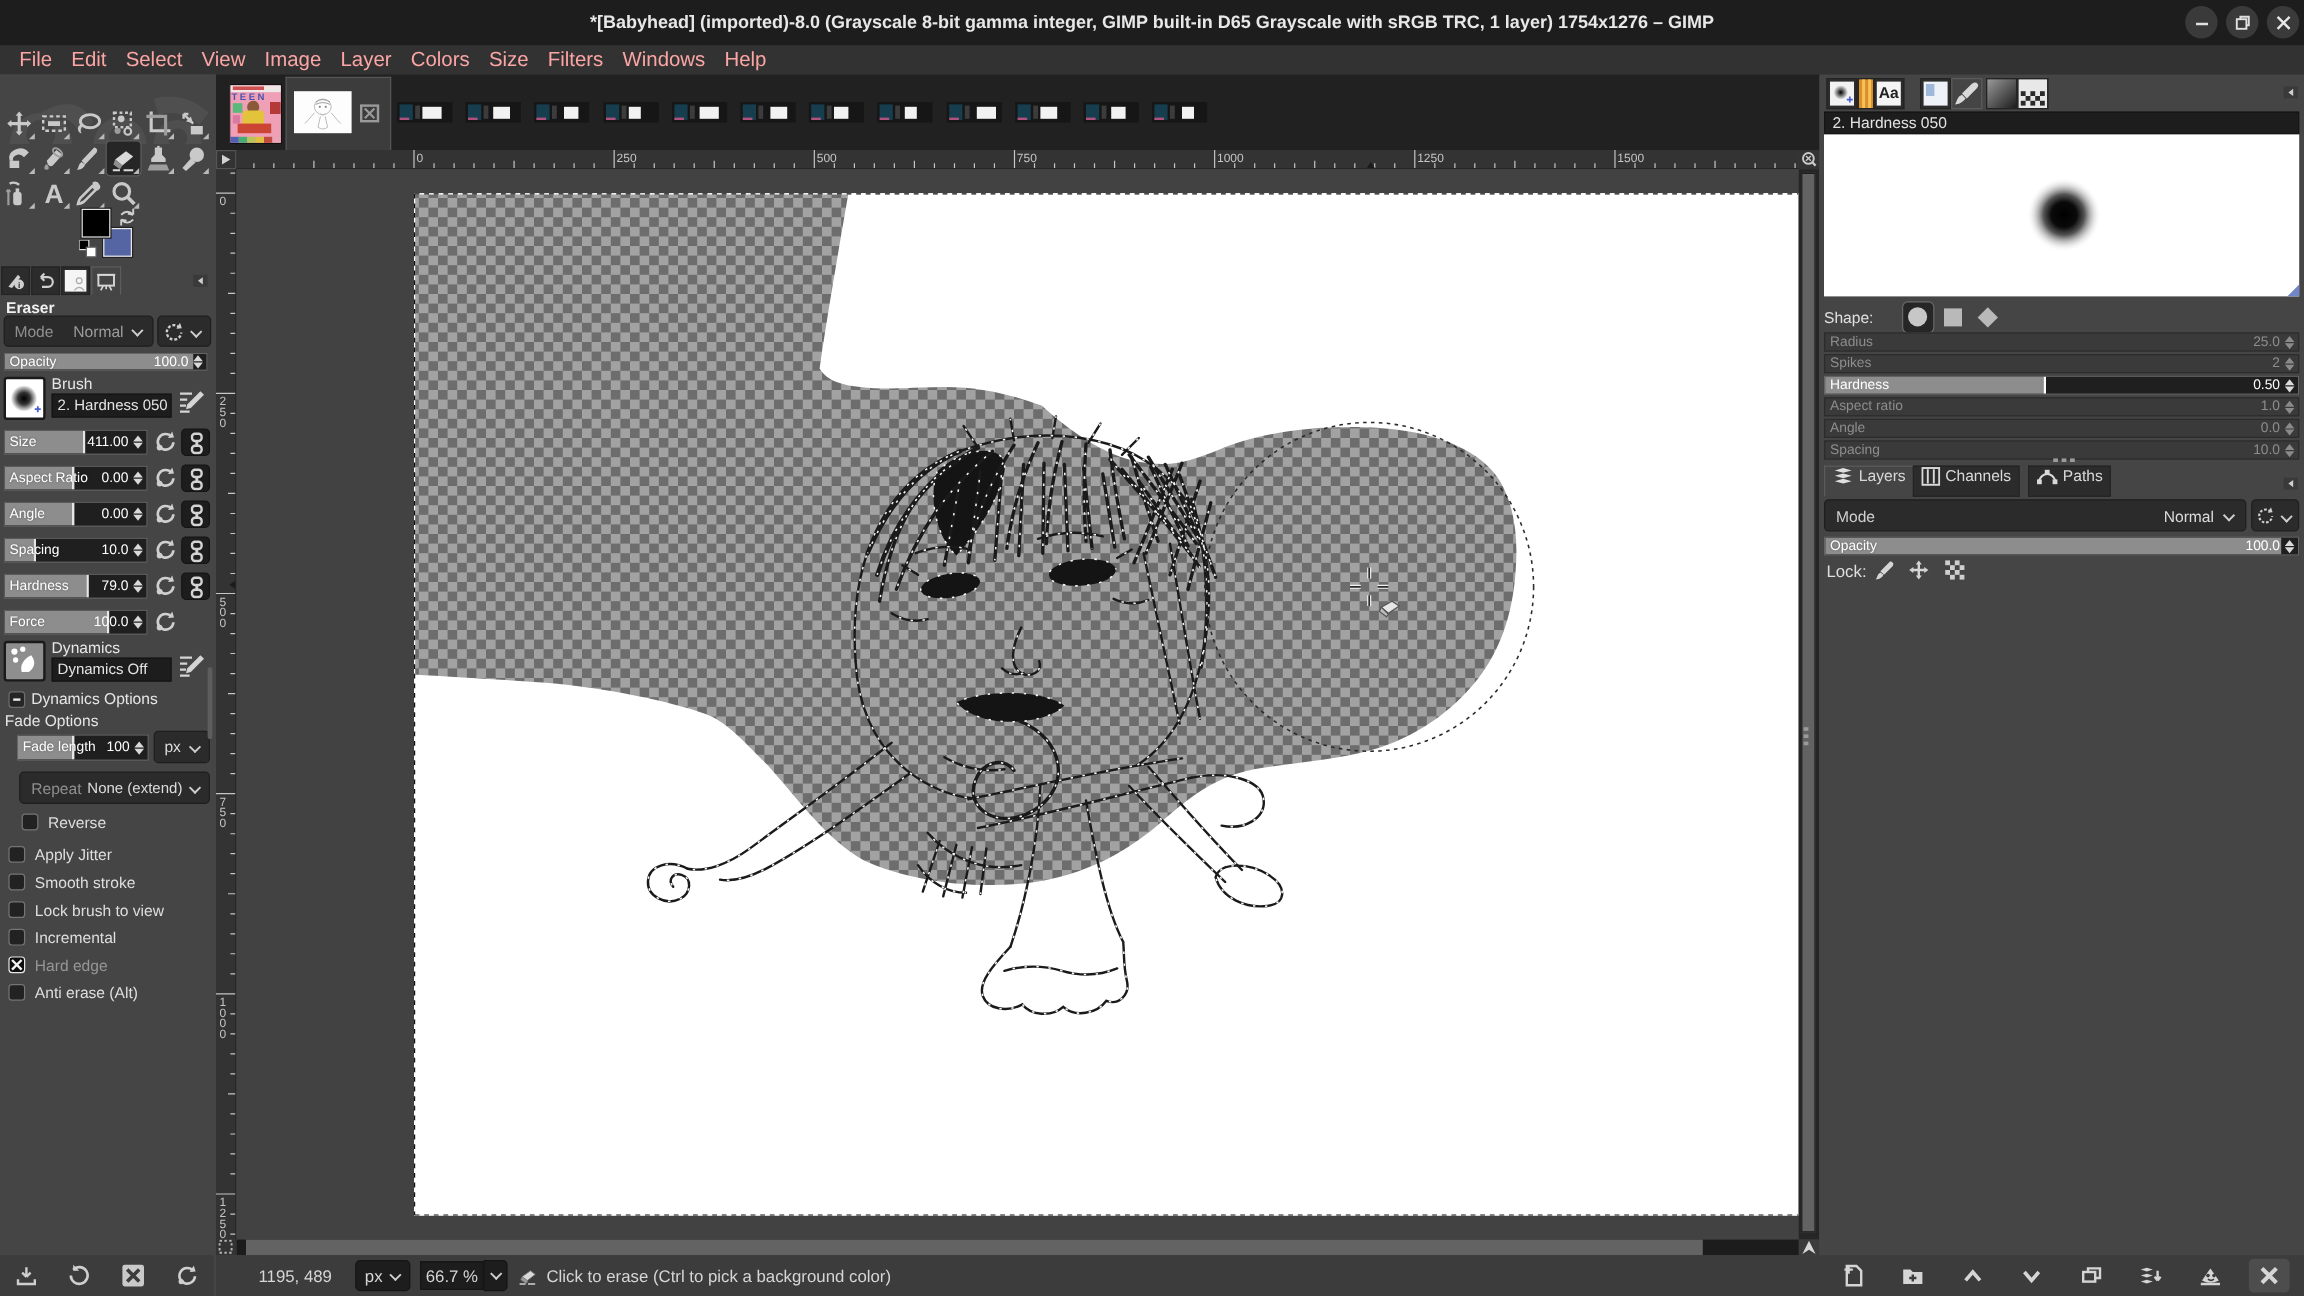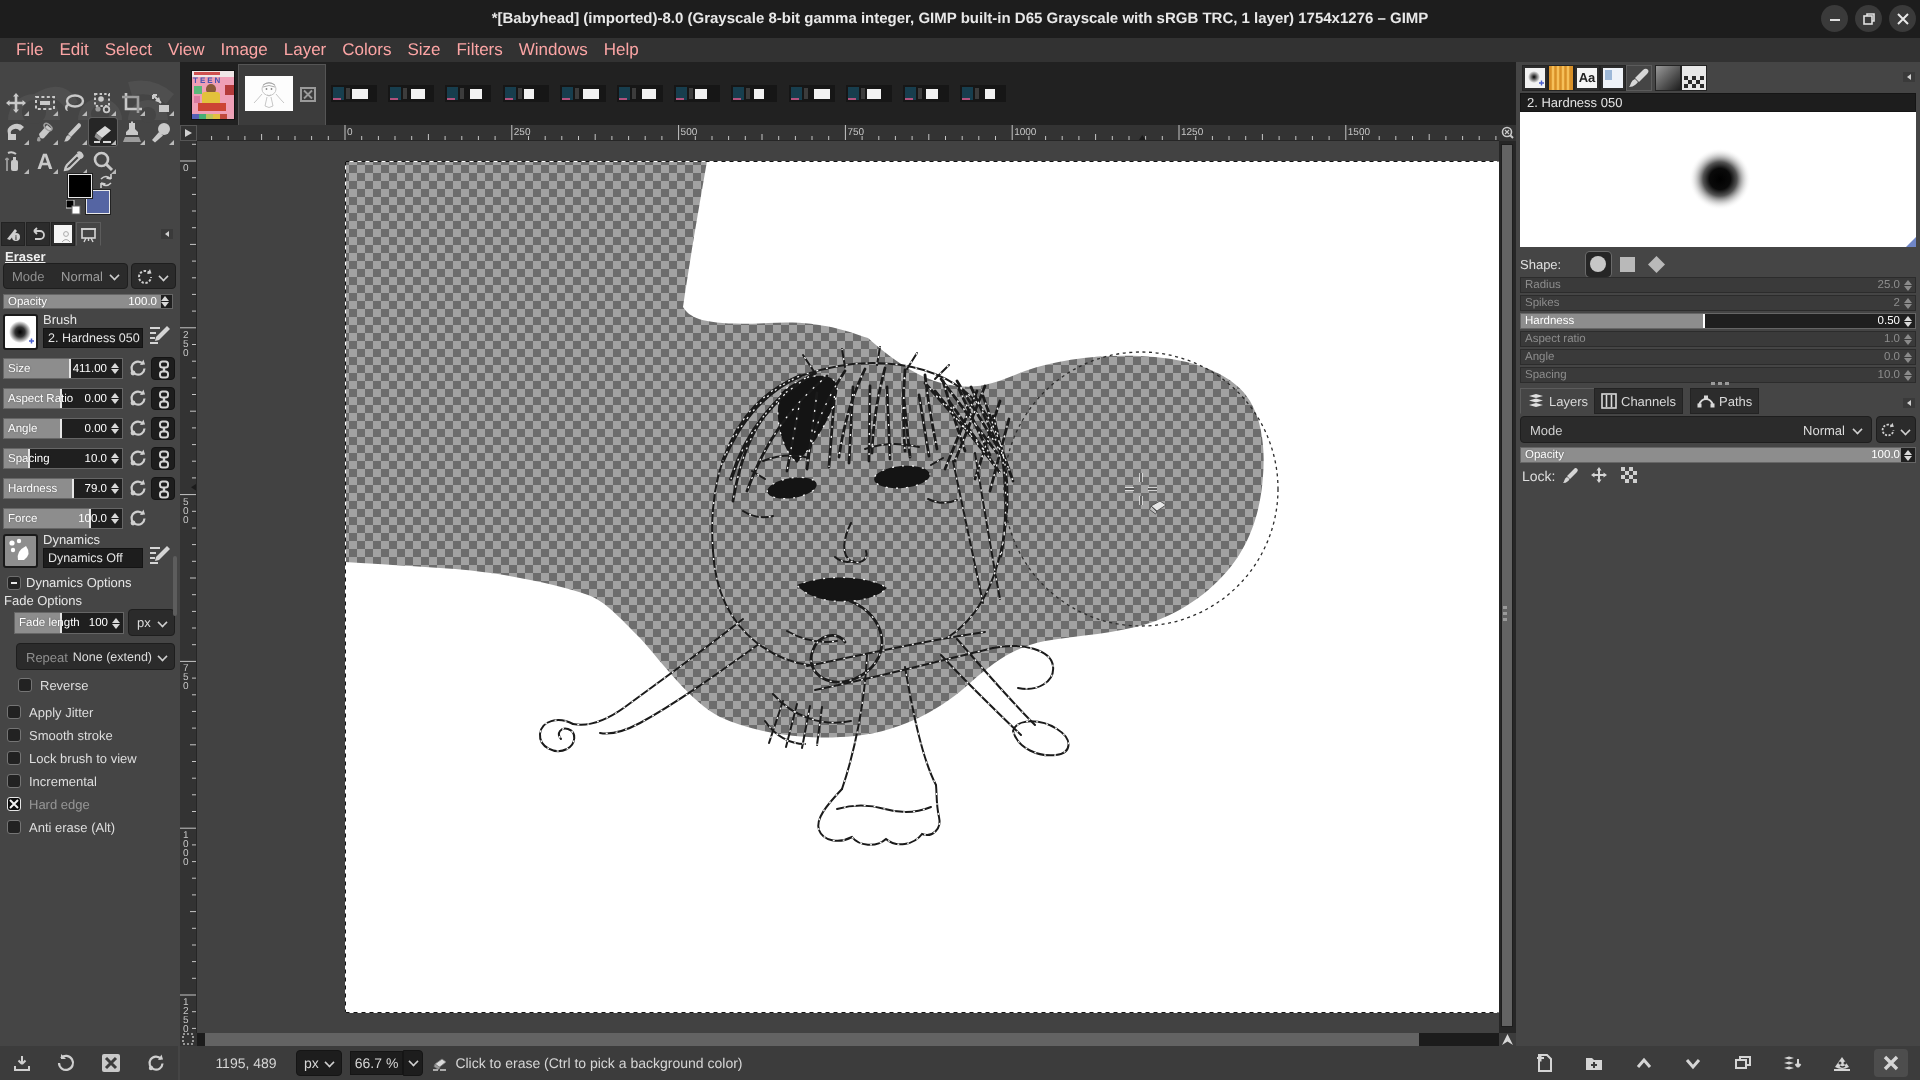--- a/index.html
+++ b/index.html
@@ -44,21 +44,21 @@
 
   
   #left-dock-tabs { left:0; top:222px; width:178px; height:24px; background:#454545; }
   .dock-tab { position:absolute; top:0; width:24px; height:24px; background:#2c2c2c; border:1px solid #232323; }
   .dock-tab.active { background:#454545; border-color:#5c5c5c; border-bottom-color:#454545; }
   .dock-tab svg { margin:3px; }
   .collapse-btn { color:#cfcfcf; }
 
   
   #tool-options { left:0; top:246px; width:178px; height:788px; background:#454545; font-size:13px; }
-  #eraser-title { left:5px; top:3px; font-weight:bold; font-size:13px; color:#f0f0f0;text-decoration:underline; }
+  #eraser-title { left:5px; top:3px; font-weight:bold; font-size:13px; color:#f0f0f0; }
   .gdrop { position:absolute; background:#2b2b2b; border:1px solid #1e1e1e; border-radius:4px; color:#cfcfcf; font-size:13px; }
   .gdrop .lab { color:#8f8f8f; }
   .chev { display:inline-block; width:9px; height:9px; border-right:2px solid #cfcfcf; border-bottom:2px solid #cfcfcf; transform:rotate(45deg) scale(.8); margin-left:6px; margin-bottom:2px; }
   .spinscale { position:absolute; border:1px solid #666; background:#1f1f1f; overflow:hidden; }
   .spinscale .fill { position:absolute; left:0; top:0; bottom:0; background:#8d8d8d; }
   .spinscale .mark { position:absolute; top:0; bottom:0; width:2px; background:#e6e6e6; }
   .spinscale .slab { position:absolute; left:4px; top:50%; transform:translateY(-50%); color:#fff; font-size:11.5px; white-space:nowrap; text-shadow:0 0 2px rgba(0,0,0,.35); }
   .spinscale .sval { position:absolute; right:15px; top:50%; transform:translateY(-50%); color:#fff; font-size:11.5px; }
   .spinscale .spin { position:absolute; right:1px; top:0; bottom:0; width:13px; display:flex; flex-direction:column; justify-content:center; align-items:center; gap:1px; }
   .spin i { width:0; height:0; border-left:4px solid transparent; border-right:4px solid transparent; }
@@ -108,21 +108,21 @@
   .shape-btn.sel { background:#262626; box-shadow:0 0 0 1px #6a6a6a; }
   .bslider { position:absolute; left:4px; width:396px; height:16px; background:#3a3a3a; border:1px solid #2c2c2c; }
   .bslider.on { background:#1f1f1f; border-color:#666; }
   .bslider .lab { position:absolute; left:4px; top:50%; transform:translateY(-50%); font-size:11.5px; color:#8d8d8d; }
   .bslider.on .lab { color:#fff; }
   .bslider .val { position:absolute; right:15px; top:50%; transform:translateY(-50%); font-size:11.5px; color:#8d8d8d; }
   .bslider.on .val { color:#fff; }
 
   
   #layers-dock { left:0; top:326px; width:404px; height:658px; }
-  .ltab { position:absolute; top:0px; height:26px; background:#2c2c2c; border:1px solid #232323; display:flex; align-items:center; gap:4px; padding:0 6px; font-size:13px; color:#d9d9d9; }
+  .ltab { position:absolute; top:0px; height:26px; background:#2c2c2c; border:1px solid #232323; display:flex; align-items:flex-start; gap:4px; padding:0 6px; font-size:13px; color:#d9d9d9; }
   .ltab.active { background:#454545; border-color:#5c5c5c; border-bottom-color:#454545; }
   #layer-list { left:4px; top:100px; width:396px; height:556px; background:#2d2d2d; }
   #layer-row { left:0px; top:1px; width:396px; height:36px; background:#191919; display:flex; align-items:center; }
   #layer-thumb { position:absolute; left:77px; top:4px; width:38px; height:28px; background:#fcfcfc; }
   #layer-name { position:absolute; left:124px; font-size:14px; color:#eee; }
   #layers-buttons { left:1516px; top:1046px; width:404px; height:34px; background:#3c3c3c; display:flex; align-items:center; justify-content:space-around; padding:0 4px; }
   .lbtn { width:34px; height:28px; display:flex; align-items:center; justify-content:center; border-radius:4px; }
   .lbtn.boxed { background:#4d4d4d; }
   svg { display:block; }
   text { font-family:"Liberation Sans","DejaVu Sans",sans-serif; }
@@ -1258,21 +1258,21 @@
         </defs>
         <path d="M14,15 h5 m-2.5,-2.5 v5" stroke="#4a5fd0" stroke-width="1.4"></path>
       </svg>
   </div>
   <div class="rtab" style="left:32px">
     <svg width="24" height="24">
         <rect width="24" height="24" fill="#d89028"></rect>
         <path d="M4,0 v24 M9,0 v24 M14,0 v24 M19,0 v24" stroke="#f6c05a" stroke-width="2.5"></path>
       </svg>
   </div>
-  <div class="rtab" style="left:58px">
+  <div class="rtab" style="left:45px">
     <div style="position:absolute;left:2px;top:2px;width:20px;height:20px;background:#f5f5f5;color:#222;font-weight:bold;font-size:13px;text-align:center;line-height:20px">Aa</div>
   </div>
   <div class="rtab" style="left:84px">
     <div style="position:absolute;left:2px;top:2px;width:20px;height:20px;background:#eef2f8"></div>
     <div style="position:absolute;left:4px;top:4px;width:7px;height:10px;background:#9db8d8"></div>
   </div>
   <div class="rtab active" style="left:110px">
     <svg width="24" height="24" viewBox="0 0 24 24">
         <path d="M20,3 q3,2 0,5 l-8,8 -4,-4 8,-8 q2,-2 4,-1z" fill="#d8d8d8"></path>
         <path d="M8,13 q-3,1 -4,4 q-1,3 -2,4 q4,0 6,-2 q2,-1.5 3,-3z" fill="#d8d8d8"></path>

